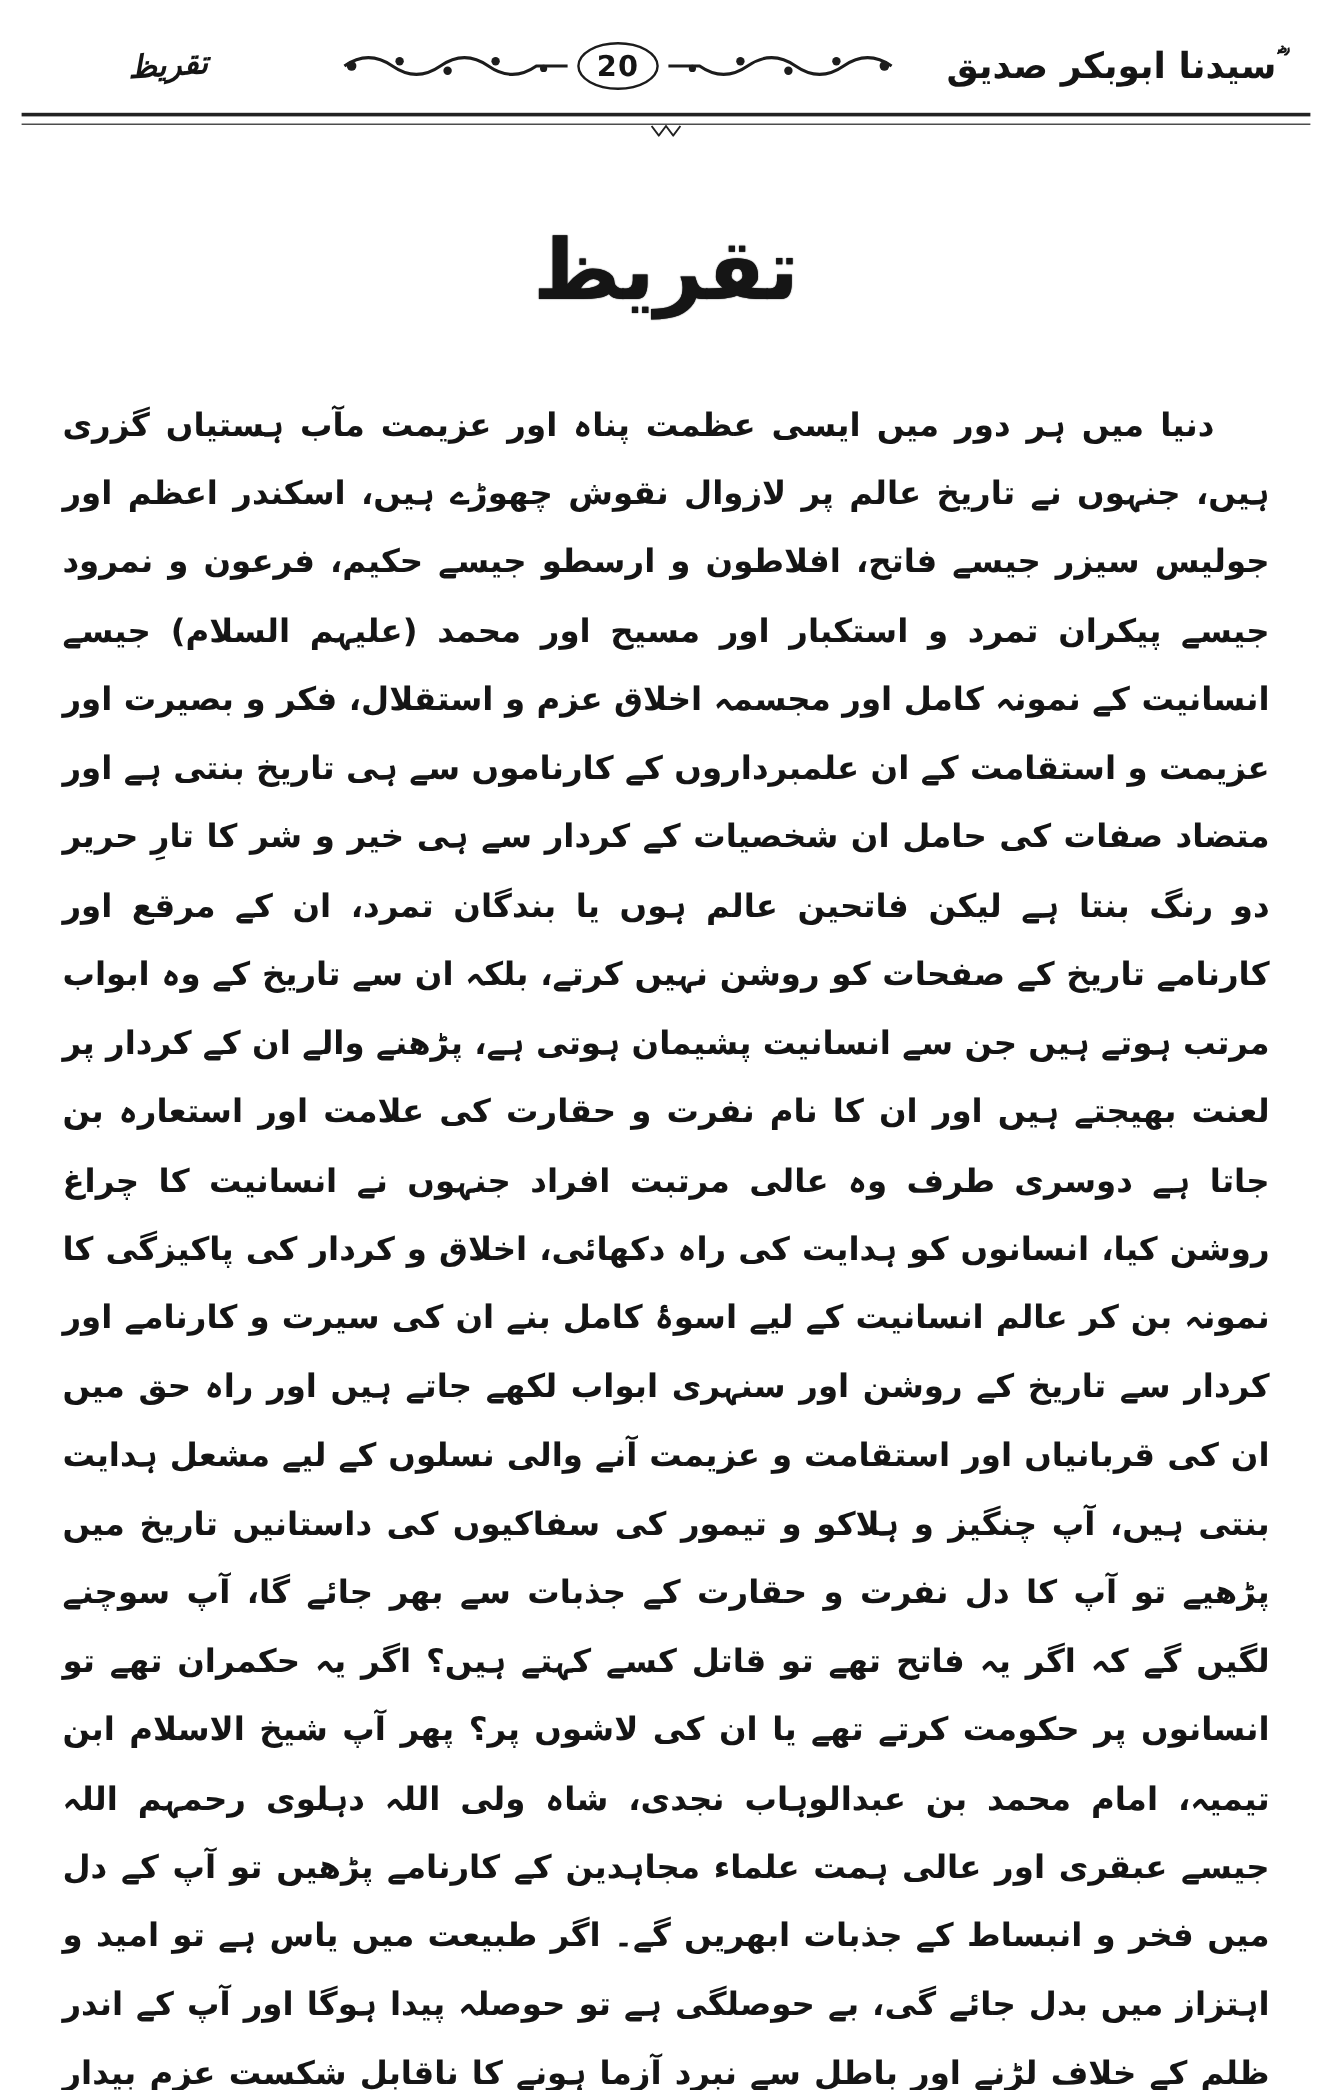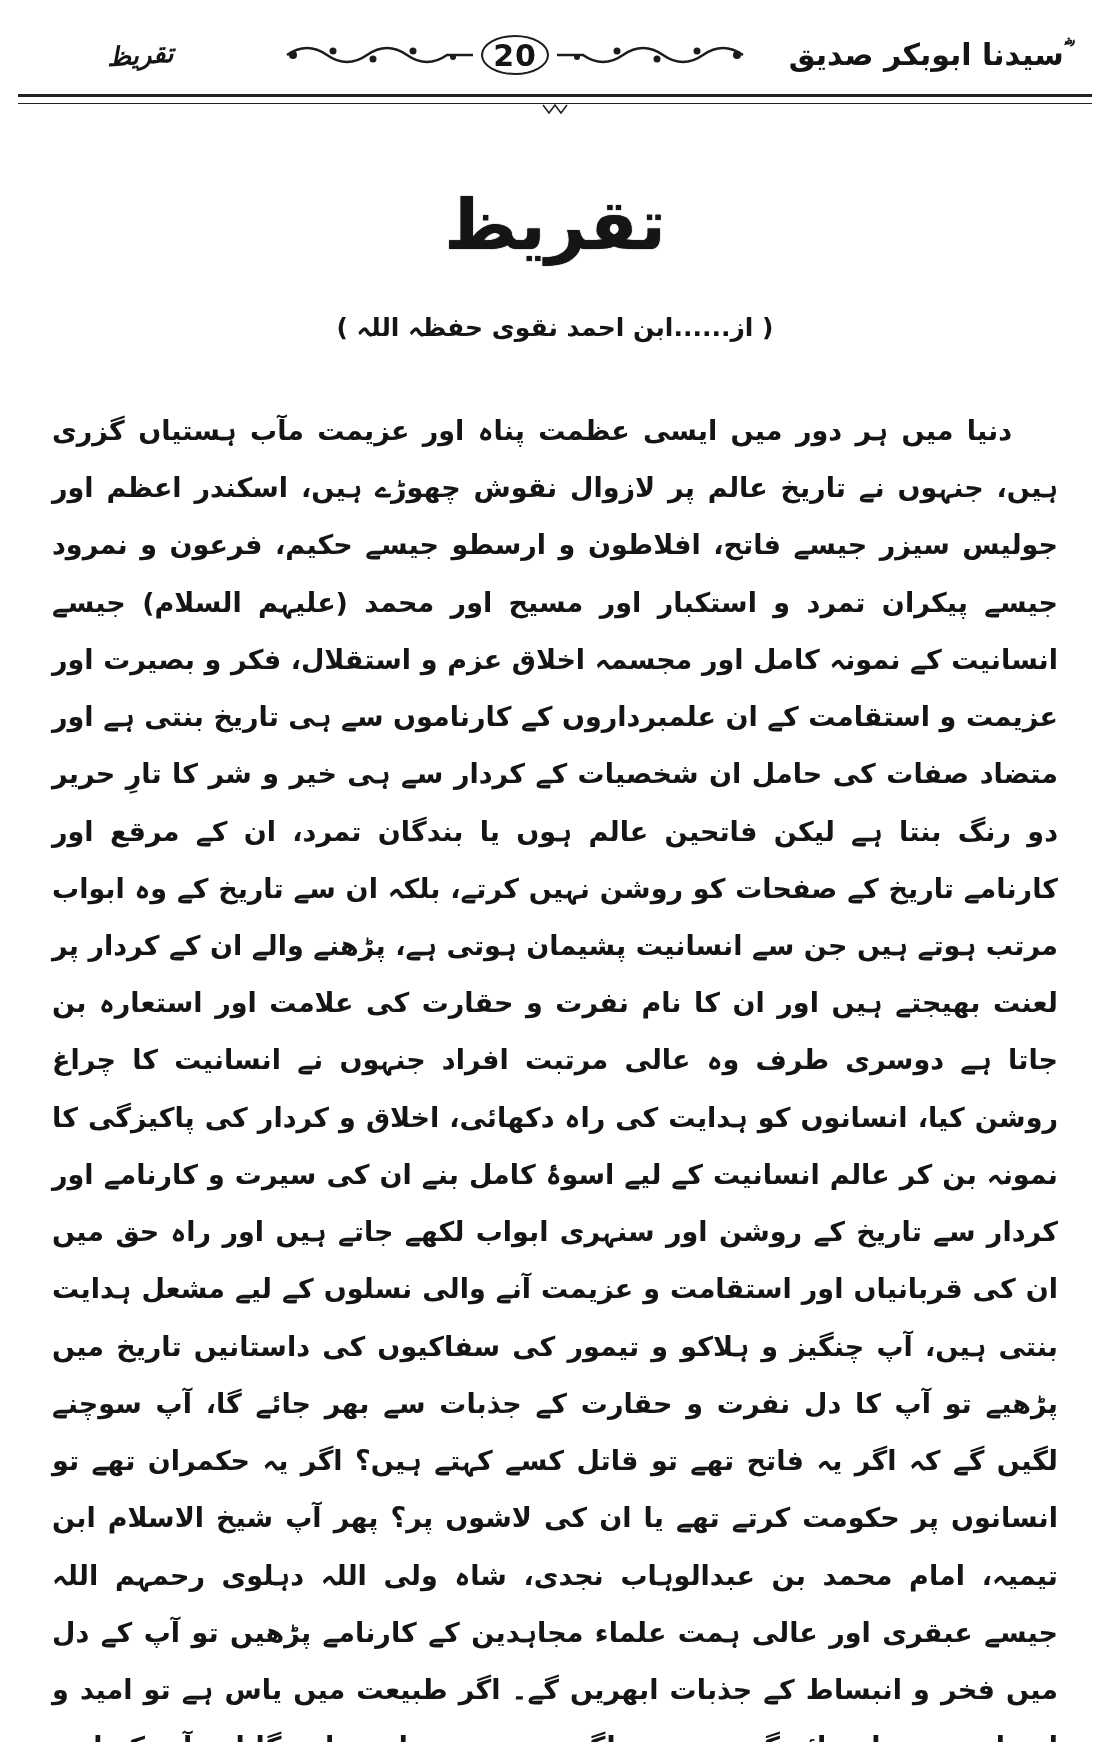--- a/index.html
+++ b/index.html
@@ -44,21 +44,21 @@
   }
   .flourish svg { display: block; }
   .page-number-oval {
     display: inline-flex;
     align-items: center;
     justify-content: center;
     min-width: 64px;
     height: 36px;
     border: 2px solid #1c1c1c;
     border-radius: 50%;
-    font-size: 30px;
+    font-size: 24px;
     font-weight: bold;
     letter-spacing: 1px;
     background: #fff;
     text-align: right;
   }
   .header-right {
     width: 300px;
     text-align: center;
     font-size: 30px;
     font-weight: bold;
@@ -142,20 +142,19 @@
 
   <div class="rule"></div>
   <div class="rule-mark">
     <svg width="26" height="10" viewBox="0 0 26 10">
       <path d="M1 1 l 6 8 l 6 -8 l 6 8 l 6 -8" fill="none" stroke="#222" stroke-width="1.6"></path>
     </svg>
   </div>
 
   <h1 class="chapter-title">تقریظ</h1>
 
-  <div class="byline">( از......ابن احمد نقوی حفظہ اللہ )</div>
 
   <div class="body-text">
     <p class="indent">دنیا میں ہر دور میں ایسی عظمت پناہ اور عزیمت مآب ہستیاں گزری ہیں، جنہوں نے تاریخ عالم پر لازوال نقوش چھوڑے ہیں، اسکندر اعظم اور جولیس سیزر جیسے فاتح، افلاطون و ارسطو جیسے حکیم، فرعون و نمرود جیسے پیکران تمرد و استکبار اور مسیح اور محمد (علیہم السلام) جیسے انسانیت کے نمونہ کامل اور مجسمہ اخلاق عزم و استقلال، فکر و بصیرت اور عزیمت و استقامت کے ان علمبرداروں کے کارناموں سے ہی تاریخ بنتی ہے اور متضاد صفات کی حامل ان شخصیات کے کردار سے ہی خیر و شر کا تارِ حریر دو رنگ بنتا ہے لیکن فاتحین عالم ہوں یا بندگان تمرد، ان کے مرقع اور کارنامے تاریخ کے صفحات کو روشن نہیں کرتے، بلکہ ان سے تاریخ کے وہ ابواب مرتب ہوتے ہیں جن سے انسانیت پشیمان ہوتی ہے، پڑھنے والے ان کے کردار پر لعنت بھیجتے ہیں اور ان کا نام نفرت و حقارت کی علامت اور استعارہ بن جاتا ہے دوسری طرف وہ عالی مرتبت افراد جنہوں نے انسانیت کا چراغ روشن کیا، انسانوں کو ہدایت کی راہ دکھائی، اخلاق و کردار کی پاکیزگی کا نمونہ بن کر عالم انسانیت کے لیے اسوۂ کامل بنے ان کی سیرت و کارنامے اور کردار سے تاریخ کے روشن اور سنہری ابواب لکھے جاتے ہیں اور راہ حق میں ان کی قربانیاں اور استقامت و عزیمت آنے والی نسلوں کے لیے مشعل ہدایت بنتی ہیں، آپ چنگیز و ہلاکو و تیمور کی سفاکیوں کی داستانیں تاریخ میں پڑھیے تو آپ کا دل نفرت و حقارت کے جذبات سے بھر جائے گا، آپ سوچنے لگیں گے کہ اگر یہ فاتح تھے تو قاتل کسے کہتے ہیں؟ اگر یہ حکمران تھے تو انسانوں پر حکومت کرتے تھے یا ان کی لاشوں پر؟ پھر آپ شیخ الاسلام ابن تیمیہ، امام محمد بن عبدالوہاب نجدی، شاہ ولی اللہ دہلوی رحمہم اللہ جیسے عبقری اور عالی ہمت علماء مجاہدین کے کارنامے پڑھیں تو آپ کے دل میں فخر و انبساط کے جذبات ابھریں گے۔ اگر طبیعت میں یاس ہے تو امید و اہتزاز میں بدل جائے گی، بے حوصلگی ہے تو حوصلہ پیدا ہوگا اور آپ کے اندر ظلم کے خلاف لڑنے اور باطل سے نبرد آزما ہونے کا ناقابل شکست عزم بیدار ہوگا اور آپ ان سکندران عزم اور سلاطین عزیمت کے کردار اور نقوش پا کو اپنا رہنما بنائیں گے۔</p>
     <p>اگر یہ کہا جائے کہ اسلام کی تاریخ ایسی عہد ساز، ملکوتی صفات افراد سے پر ہے تو یہ نہ تو مبالغہ ہوگا، نہ دعویٰ بلا دلیل۔ تاریخ کے صفحات کھلے ہوئے ہیں دوست و دشمن سبھی انہیں پڑھ سکتے ہیں اور خود فیصلہ کر سکتے ہیں کہ اسلامی تاریخ کے یہ شہاب ثاقب اس زمین پر کیسے روشن نشانات چھوڑ گئے ہیں۔</p>
   </div>
 
 </div>
 
 </body></html>

